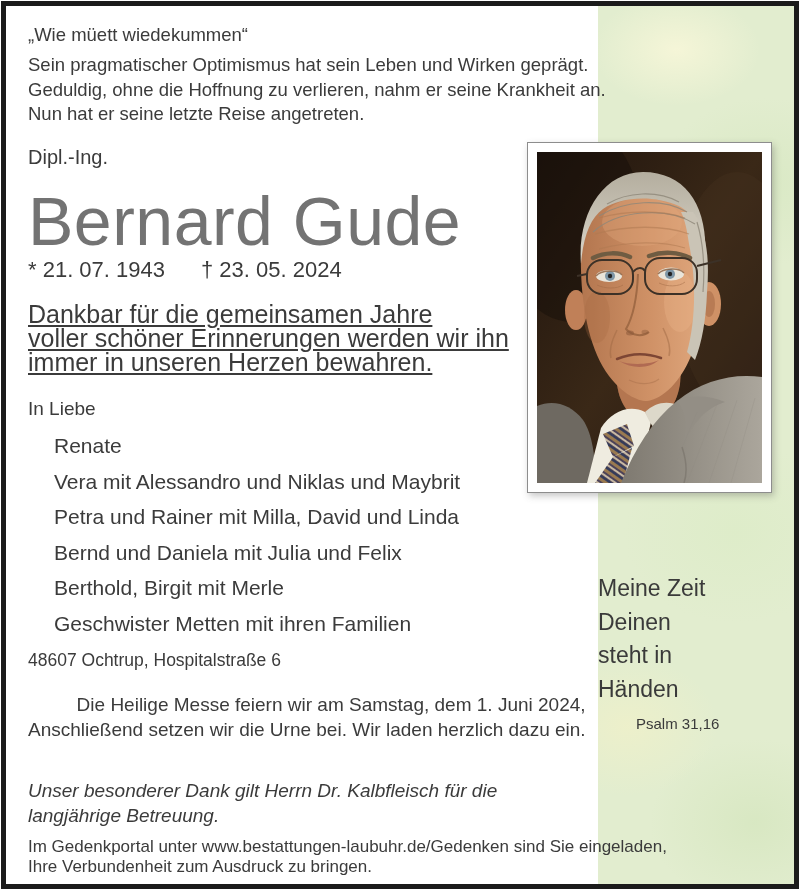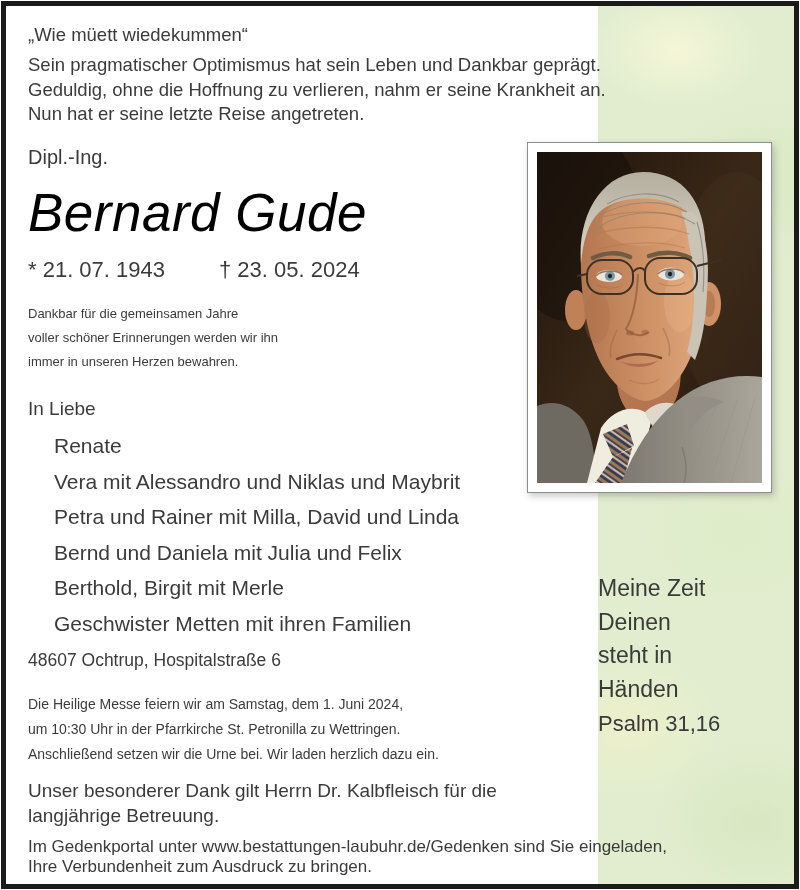--- a/index.html
+++ b/index.html
@@ -31,68 +31,68 @@
     z-index:1;
   }
   .verse{
     position:absolute;left:0;right:0;top:566px;
     text-align:left;
     font-size:23px;line-height:33.5px;
     color:#3a3a3a;
   }
   .verse-source{
     margin-top:8px;
-    font-size:22px;line-height:20px;
+    font-size:15px;line-height:20px;margin-left:38px;
   }
   
   .photo-frame{
     position:absolute;left:527px;top:142px;
     width:245px;height:351px;
     box-sizing:border-box;
     background:#ffffff;
     border:1px solid #8d8d8d;
     padding:9px;
     box-shadow:2px 3px 7px rgba(70,70,70,.3);
     z-index:10;
   }
   .photo-frame svg{display:block;}
   
   .tb{position:absolute;left:28px;white-space:nowrap;z-index:5;}
   .quote      {top:24px;  font-size:18.5px;}
   .intro      {top:53px;  font-size:18.5px;line-height:24.5px;}
   .honorific  {top:146px; font-size:20px;}
-  .name       {top:182px; font-size:53px;letter-spacing:.5px;color:#000000;font-style:italic;}
-  .dates      {top:257px; font-size:22px;display:flex;gap:54px;text-align:center;}
-  .tribute    {top:302px; font-size:13px;line-height:24px;}
+  .name       {top:182px; font-size:68px;letter-spacing:.5px;color:#737373;}
+  .dates      {top:257px; font-size:22px;display:flex;gap:36px;text-align:center;}
+  .tribute    {top:302px; font-size:25px;line-height:24px;text-decoration:underline;}
   .salutation {top:398px; font-size:19px;}
   .mourners   {top:428px; font-size:21px;line-height:35.5px;margin-left:26px;}
   .address    {top:650px; font-size:17.5px;}
-  .service    {top:692px; font-size:14px;line-height:25px;}
-  .thanks     {top:778px; font-size:19px;line-height:25px;}
+  .service    {top:692px; font-size:19px;line-height:25px;text-align:right;}
+  .thanks     {top:778px; font-size:19px;line-height:25px;font-style:italic;}
   .portal     {top:837px; font-size:17px;line-height:19.5px;}
 </style>
 </head>
 <body>
 
 <div class="page">
 
   <div class="green-panel">
     <div class="verse">
       <div>Meine Zeit</div>
       <div>Deinen</div>
       <div>steht in</div>
       <div>Händen</div>
       <div class="verse-source">Psalm 31,16</div>
     </div>
   </div>
 
   <div class="tb quote">„Wie müett wiedekummen“</div>
 
   <div class="tb intro">
-    <div>Sein pragmatischer Optimismus hat sein Leben und Dankbar geprägt.</div>
+    <div>Sein pragmatischer Optimismus hat sein Leben und Wirken geprägt.</div>
     <div>Geduldig, ohne die Hoffnung zu verlieren, nahm er seine Krankheit an.</div>
     <div>Nun hat er seine letzte Reise angetreten.</div>
   </div>
 
   <div class="tb honorific">Dipl.-Ing.</div>
   <div class="tb name">Bernard Gude</div>
 
   <div class="tb dates">
     <span>* 21. 07. 1943</span>
     <span>† 23. 05. 2024</span>
@@ -112,21 +112,20 @@
     <div>Petra und Rainer mit Milla, David und Linda</div>
     <div>Bernd und Daniela mit Julia und Felix</div>
     <div>Berthold, Birgit mit Merle</div>
     <div>Geschwister Metten mit ihren Familien</div>
   </div>
 
   <div class="tb address">48607 Ochtrup, Hospitalstraße 6</div>
 
   <div class="tb service">
     <div>Die Heilige Messe feiern wir am Samstag, dem 1. Juni 2024,</div>
-    <div>um 10:30 Uhr in der Pfarrkirche St. Petronilla zu Wettringen.</div>
     <div>Anschließend setzen wir die Urne bei. Wir laden herzlich dazu ein.</div>
   </div>
 
   <div class="tb thanks">
     <div>Unser besonderer Dank gilt Herrn Dr. Kalbfleisch für die</div>
     <div>langjährige Betreuung.</div>
   </div>
 
   <div class="tb portal">
     <div>Im Gedenkportal unter www.bestattungen-laubuhr.de/Gedenken sind Sie eingeladen,</div>

